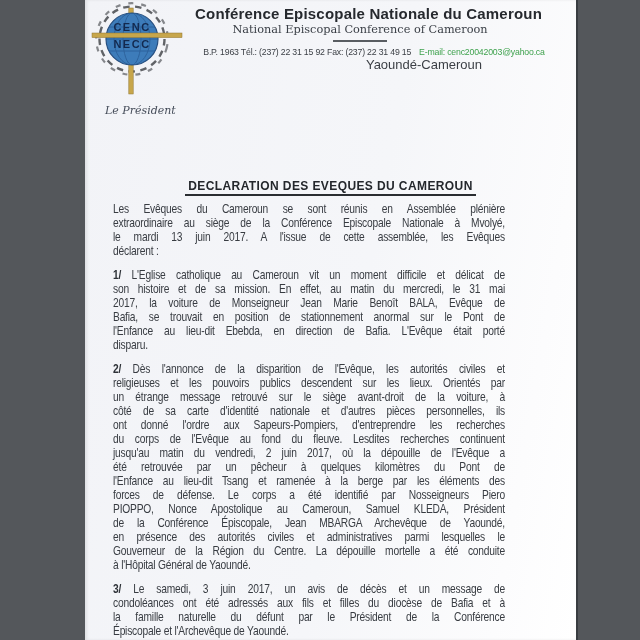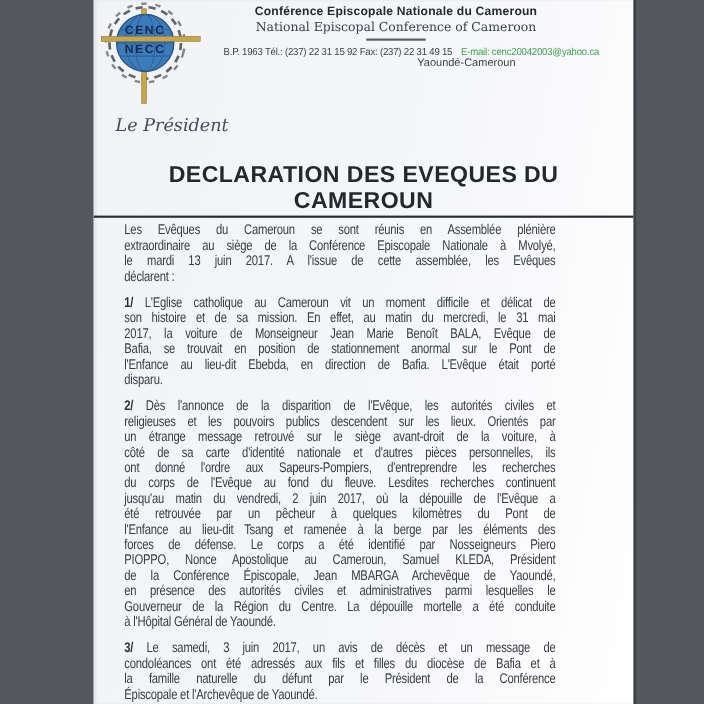--- a/index.html
+++ b/index.html
@@ -5,33 +5,33 @@
   html,body{margin:0;padding:0;}
   body{width:640px;height:640px;overflow:hidden;background:#54575b;font-family:"Liberation Sans",sans-serif;}
   .stage{position:relative;width:640px;height:640px;background:#54575b;}
   .paper{position:absolute;left:85px;top:0;width:491px;height:640px;overflow:hidden;
          background:linear-gradient(100deg,#f2f3f7 0%,#f5f6f9 55%,#fcfcfd 86%,#ffffff 100%);
          border-right:2px solid #393d41;
          box-shadow:inset 2px 0 3px rgba(0,0,0,0.08);}
   
   .logo{position:absolute;left:5px;top:2px;}
   .header-text{position:absolute;left:110px;top:5px;width:330px;text-align:center;color:#2a2e33;}
-  .org-fr{font-size:11px;font-weight:bold;letter-spacing:0.2px;white-space:nowrap;color:#26292e;}
+  .org-fr{font-size:15px;font-weight:bold;letter-spacing:0.2px;white-space:nowrap;color:#26292e;}
   .org-en{font-family:"DejaVu Serif",serif;font-size:11.3px;color:#3a3f46;margin-top:1px;}
   .sep{width:54px;border-top:2px solid #595d62;margin:4px auto 5px;}
   .contact{white-space:nowrap;font-size:9.2px;letter-spacing:-0.2px;color:#3b3f45;
            transform:scaleX(0.95);transform-origin:50% 0;}
   .contact .email{color:#3fa24e;margin-left:6px;}
-  .city{font-size:10px;color:#3b3f45;padding-left:128px;text-align:center;}
+  .city{font-size:13px;color:#3b3f45;padding-left:128px;text-align:center;}
   .president{position:absolute;left:20px;top:104px;font-family:"DejaVu Serif",serif;
-             font-style:italic;font-size:16px;color:#454c59;}
+             font-style:italic;font-size:11px;color:#454c59;}
   
   .doc-title{position:absolute;left:0;right:0;top:147px;text-align:center;}
-  .doc-title span{display:inline-block;font-weight:bold;font-size:21px;letter-spacing:0.4px;
-                  color:#24272c;border-bottom:2.5px solid #2a2d31;padding:0 3px 1px;}
+  .doc-title span{display:inline-block;font-weight:bold;font-size:12px;letter-spacing:0.4px;
+                  color:#24272c;border-bottom:2.5px solid #2a2d31;padding:0 3px 1px;margin-top:32px;}
   .doc-subtitle{position:absolute;left:0;right:0;top:169px;text-align:center;font-weight:bold;
                 font-style:italic;font-size:10.8px;line-height:12.5px;color:#2c3036;}
   
   .doc-body{position:absolute;left:28px;top:202px;width:490px;
             transform:scaleX(0.8);transform-origin:0 0;
             font-size:12.8px;line-height:14px;letter-spacing:-0.25px;color:#383c42;}
   .para{margin:0 0 10px 0;}
   .line{text-align:justify;text-align-last:justify;}
   .line.last{text-align-last:left;}
   .line b{font-weight:bold;color:#2e3238;}

